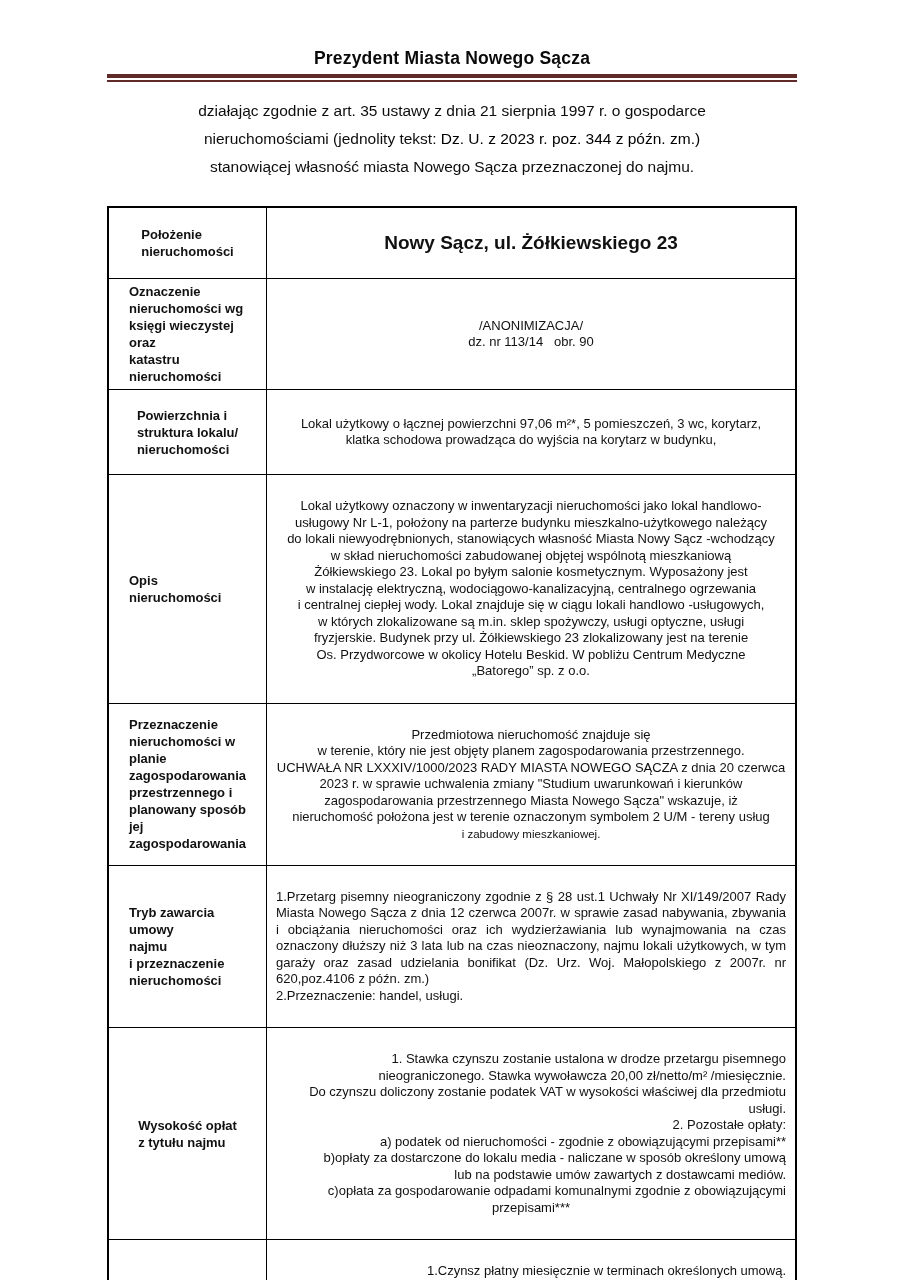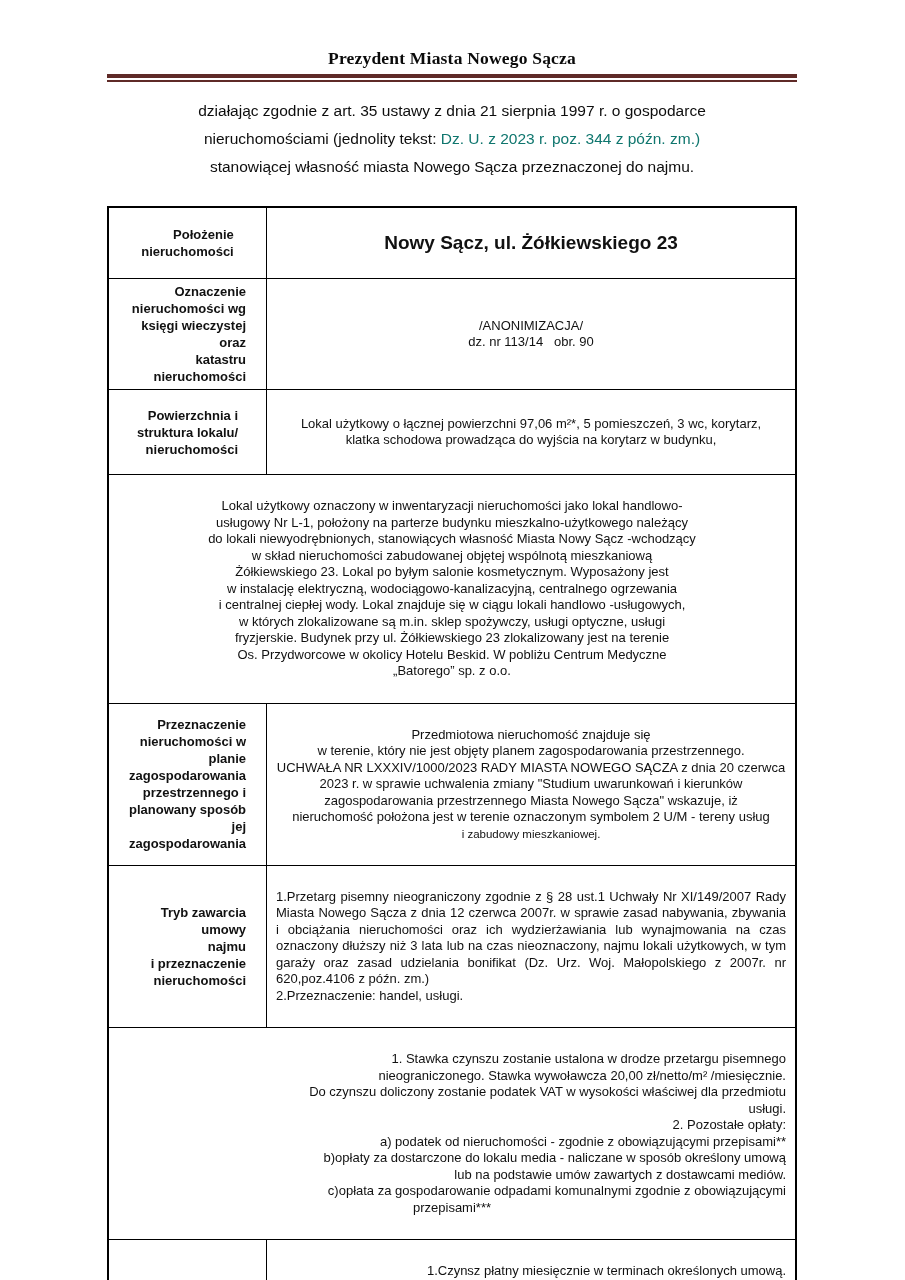--- a/index.html
+++ b/index.html
@@ -19,61 +19,60 @@
   }
   
   .doc-title {
     padding-top: 48px;
     text-align: center;
     font-size: 17.5px;
     font-weight: bold;
     letter-spacing: 0.2px;
     margin-bottom: 5px;
     color: #0a0a0a;
-    font-family: Liberation Serif, serif;
   }
   .rule-thick { height: 4px; background: #5f2a27; }
   .rule-gap   { height: 2px; background: #ffffff; }
   .rule-thin  { height: 2px; background: #5f2a27; }
   .ref-number {
     text-align: right;
     font-size: 12.5px;
     color: #2f2f2f;
     margin-top: 3px;
   }
   
   .intro {
     margin-top: 15px;
     text-align: center;
     font-size: 15.5px;
     line-height: 28px;
     color: #0d0d0d;
   }
   .intro .gray {
-    color: #0f766e;
+    color: #000000;
   }
   
   .tbl {
     margin-top: 25px;
     border: 2px solid #000;
   }
   .trow {
     display: flex;
     align-items: stretch;
   }
   .trow + .trow { border-top: 1px solid #000; }
   .cell { box-sizing: border-box; }
   .lbl {
     width: 158px;
     flex: 0 0 158px;
     border-right: 1px solid #000;
     display: flex;
     align-items: center;
     justify-content: center;
-    text-align: right;
+    text-align: left;
     font-weight: bold;
     font-size: 13px;
     line-height: 17px;
     white-space: pre-line;
     padding: 4px 20px;
   }
   .cnt {
     flex: 1 1 auto;
     display: flex;
     flex-direction: column;
@@ -148,20 +147,21 @@
 
     <div class="trow" style="min-height:84px">
       <div class="cell lbl">Powierzchnia i
 struktura lokalu/
 nieruchomości</div>
       <div class="cell cnt c-center preline">Lokal użytkowy o łącznej powierzchni 97,06 m²*, 5 pomieszczeń, 3 wc, korytarz,
 klatka schodowa prowadząca do wyjścia na korytarz w budynku,</div>
     </div>
 
     <div class="trow" style="min-height:178px">
+      <div class="cell lbl">Opis nieruchomości</div>
       <div class="cell cnt c-center preline">Lokal użytkowy oznaczony w inwentaryzacji nieruchomości jako lokal handlowo-
 usługowy Nr L-1, położony na parterze budynku mieszkalno-użytkowego należący
 do lokali niewyodrębnionych, stanowiących własność Miasta Nowy Sącz -wchodzący
 w skład nieruchomości zabudowanej objętej wspólnotą mieszkaniową
 Żółkiewskiego 23. Lokal po byłym salonie kosmetycznym.  Wyposażony jest
 w instalację elektryczną, wodociągowo-kanalizacyjną, centralnego ogrzewania
 i centralnej ciepłej wody. Lokal znajduje się w ciągu lokali handlowo -usługowych,
 w których zlokalizowane są m.in. sklep spożywczy, usługi optyczne, usługi
 fryzjerskie. Budynek przy ul. Żółkiewskiego 23 zlokalizowany jest na terenie
 Os. Przydworcowe w okolicy Hotelu Beskid. W pobliżu Centrum Medyczne
@@ -190,20 +190,22 @@
     <div class="trow" style="min-height:113px">
       <div class="cell lbl">Tryb zawarcia umowy
 najmu
 i przeznaczenie
 nieruchomości</div>
       <div class="cell cnt c-justify preline">1.Przetarg pisemny nieograniczony zgodnie z § 28 ust.1 Uchwały Nr XI/149/2007 Rady Miasta Nowego Sącza z dnia 12 czerwca 2007r. w sprawie zasad nabywania, zbywania i obciążania nieruchomości oraz ich wydzierżawiania lub wynajmowania na czas oznaczony dłuższy niż 3 lata lub na czas nieoznaczony, najmu lokali użytkowych, w tym garaży oraz zasad udzielania bonifikat (Dz. Urz. Woj. Małopolskiego z 2007r. nr 620,poz.4106 z późn. zm.)
 2.Przeznaczenie: handel, usługi.</div>
     </div>
 
     <div class="trow" style="min-height:157px">
+      <div class="cell lbl">Wysokość opłat
+z tytułu najmu</div>
       <div class="cell cnt">
         <div class="c-left prewrap">1. Stawka czynszu zostanie ustalona w drodze przetargu pisemnego
      nieograniczonego. Stawka wywoławcza 20,00 zł/netto/m² /miesięcznie.
  Do czynszu doliczony zostanie podatek VAT w wysokości właściwej dla przedmiotu
      usługi.
 2. Pozostałe opłaty:
   a) podatek od nieruchomości - zgodnie z obowiązującymi przepisami**
   b)opłaty za dostarczone do lokalu media - naliczane w sposób określony umową
   lub na podstawie umów zawartych z dostawcami mediów.
     c)opłata za gospodarowanie odpadami komunalnymi zgodnie z obowiązującymi</div>

